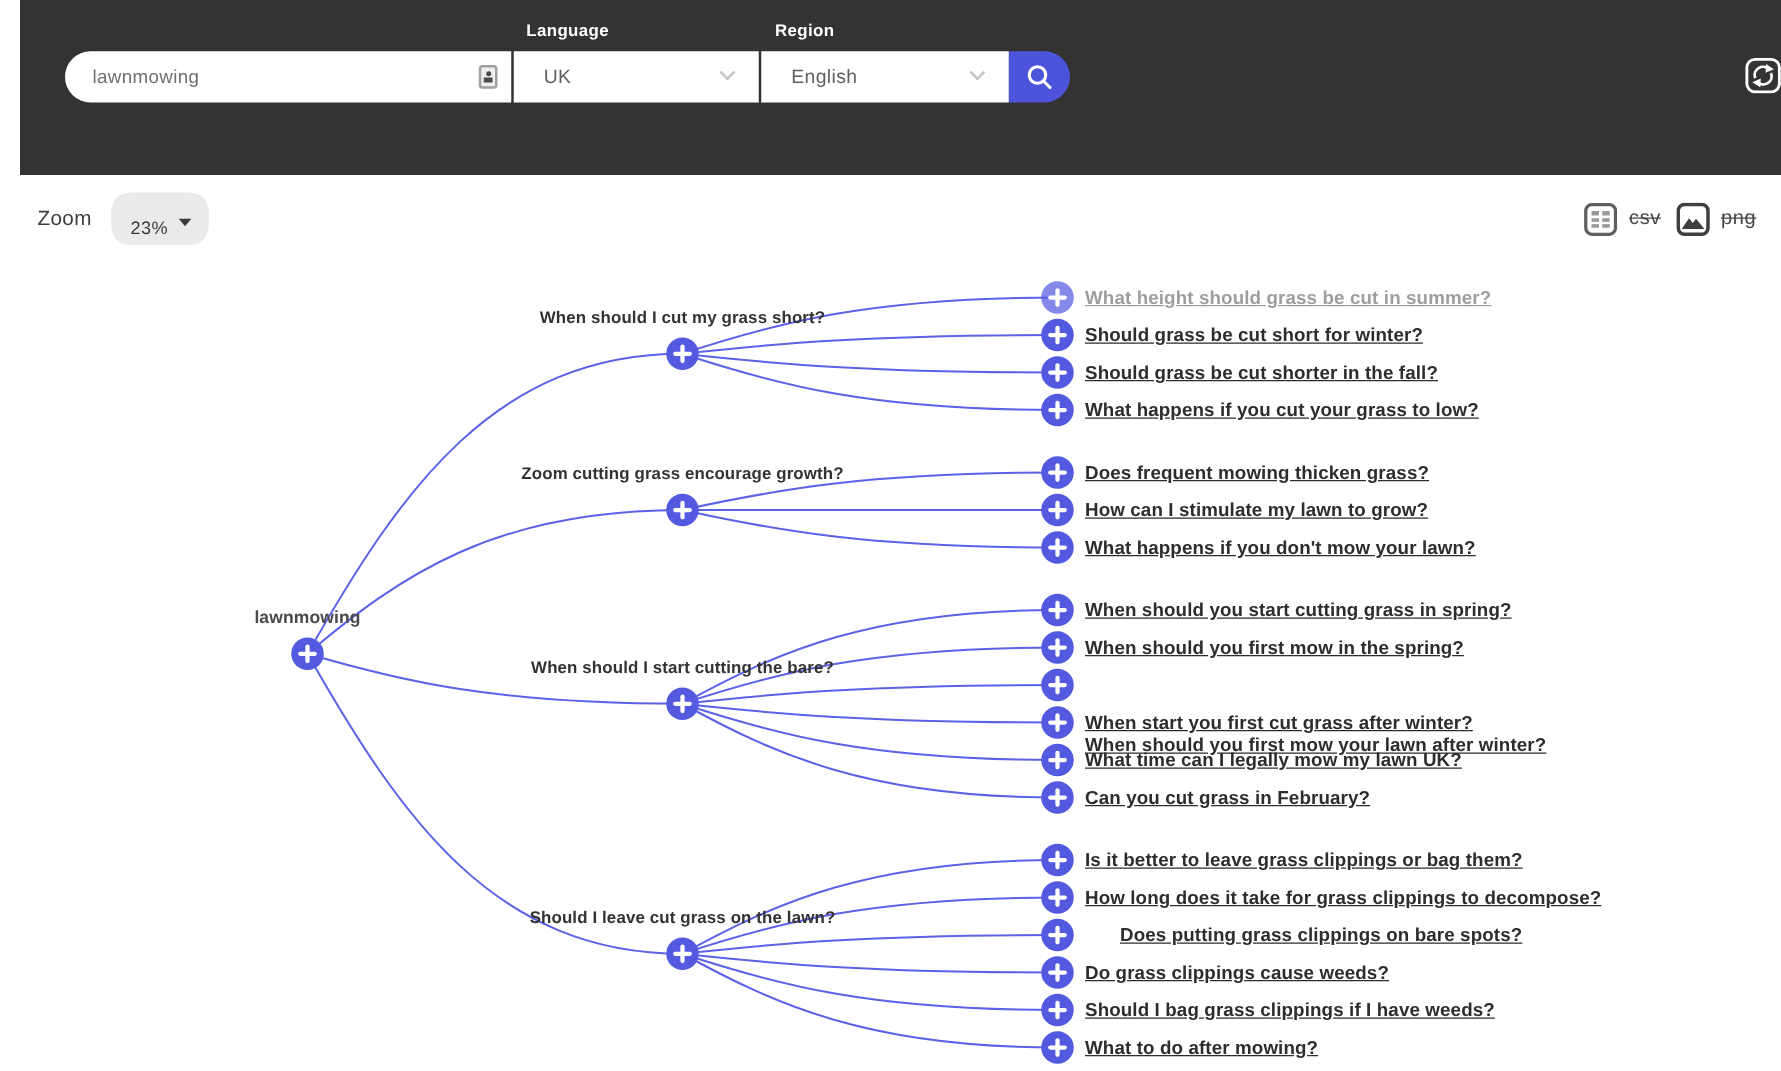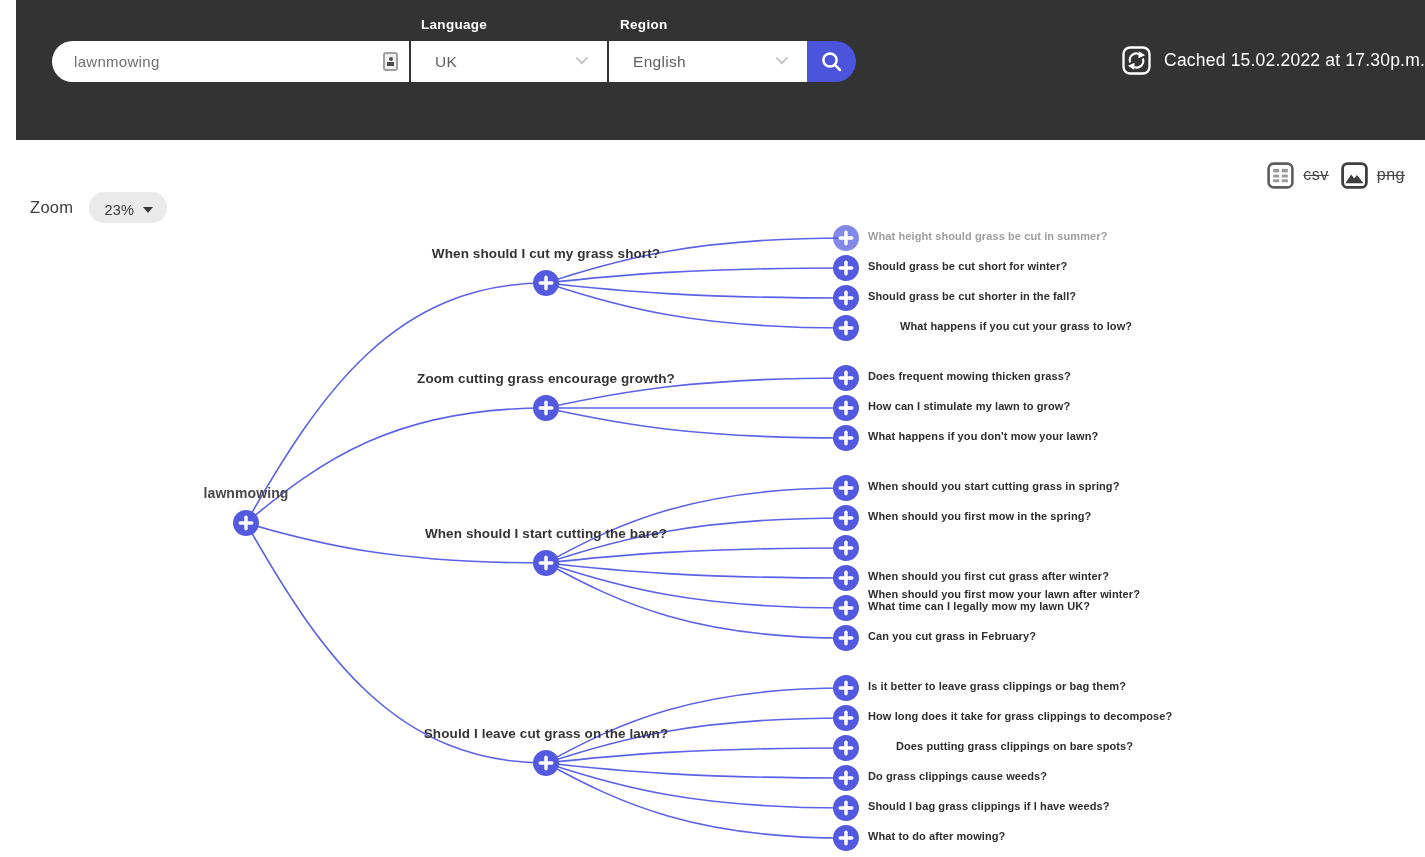--- a/index.html
+++ b/index.html
@@ -26,39 +26,39 @@
                    transform:rotate(45deg) translateY(-2px); }
   .sel-lang { width:198px; }
   .sel-region { width:196px; }
   .search-btn { width:49px; background:#4c54dc; border:none; border-radius:0 21px 21px 0;
                 display:flex; align-items:center; justify-content:center; cursor:pointer; }
   .cached { position:absolute; right:16px; top:46px; display:flex; align-items:center; gap:13px; }
   .cached-text { color:#ffffff; font-size:17.5px; font-weight:500; letter-spacing:.2px; }
 
   
   .toolbar { position:relative; width:100%; height:70px; background:#ffffff; z-index:5; }
-  .zoom-group { position:absolute; left:30px; top:0; height:70px; display:flex; align-items:center; gap:16px;margin-top:32px; }
+  .zoom-group { position:absolute; left:30px; top:0; height:70px; display:flex; align-items:center; gap:16px; }
   .zoom-label { font-size:16.5px; color:#3c3c3c; letter-spacing:.3px; }
-  .zoom-pill { display:flex; align-items:center; gap:9px; background:#eaeaea; border-radius:15px;
-               padding:10px 14px 5px 15px; cursor:pointer; }
+  .zoom-pill { display:flex; gap:9px; background:#eaeaea; border-radius:15px;
+               padding:21px 14px 5px 15px; cursor:pointer; }
   .zoom-pill .pct { font-size:14.5px; color:#3a3a3a; letter-spacing:.3px; }
   .zoom-pill .caret { width:0; height:0; border-left:5.5px solid transparent; border-right:5.5px solid transparent;
                       border-top:6.5px solid #3a3a3a; }
   .export-group { position:absolute; right:20px; top:0; height:70px; display:flex; align-items:center; }
   .export-btn { display:flex; align-items:center; gap:9px; cursor:pointer; }
   .export-btn + .export-btn { margin-left:12px; }
   .export-label { font-size:16px; color:#474747; text-decoration:line-through; letter-spacing:.5px; }
 
   
   .tree-layer { position:absolute; left:0; top:0; width:1425px; height:857px; z-index:1; }
   .tree-layer svg { position:absolute; left:0; top:0; }
   .tlabel { position:absolute; white-space:nowrap; font-weight:600; letter-spacing:.1px; }
   .root-label { font-size:14px; color:#4a4a4a; transform:translateX(-50%); }
   .branch-label { font-size:13.5px; color:#333333; transform:translateX(-50%); }
-  .leaf-label { font-size:11px; color:#2d2d2d; }
+  .leaf-label { font-size:15px; color:#2d2d2d;text-decoration:underline; }
   .leaf-label.muted { color:#9e9e9e; }
 </style>
 </head>
 <body>
 
 <div class="tree-layer" id="tree-layer">
   <svg id="tree-svg" width="1425" height="857" viewBox="0 0 1425 857">
       <path d="M 246 523 C 321 391, 396 283, 546 283" fill="none" stroke="#5b62e8" stroke-width="1.6"></path>
       <path d="M 546 283 C 621 258.25, 696 238, 846 238" fill="none" stroke="#5b62e8" stroke-width="1.6"></path>
       <path d="M 546 283 C 621 274.75, 696 268, 846 268" fill="none" stroke="#5b62e8" stroke-width="1.6"></path>
@@ -201,30 +201,30 @@
         <circle cx="846" cy="838" r="13" fill="#535ae0" opacity="1"></circle>
         <line x1="840.2" y1="838" x2="851.8" y2="838" stroke="#fff" stroke-width="3.4" stroke-linecap="round"></line>
         <line x1="846" y1="832.2" x2="846" y2="843.8" stroke="#fff" stroke-width="3.4" stroke-linecap="round"></line>
       </g>
     </svg>
 <div class="tlabel root-label" style="left: 246px; top: 485px;">lawnmowing</div>
     <div class="tlabel branch-label" style="left: 546px; top: 246px;">When should I cut my grass short?</div>
     <div class="tlabel leaf-label muted" style="left: 868px; top: 230px;">What height should grass be cut in summer?</div>
     <div class="tlabel leaf-label" style="left: 868px; top: 260px;">Should grass be cut short for winter?</div>
     <div class="tlabel leaf-label" style="left: 868px; top: 290px;">Should grass be cut shorter in the fall?</div>
-    <div class="tlabel leaf-label" style="left: 900px; top: 320px;">What happens if you cut your grass to low?</div>
+    <div class="tlabel leaf-label" style="left: 868px; top: 320px;">What happens if you cut your grass to low?</div>
     <div class="tlabel branch-label" style="left: 546px; top: 371px;">Zoom cutting grass encourage growth?</div>
     <div class="tlabel leaf-label" style="left: 868px; top: 370px;">Does frequent mowing thicken grass?</div>
     <div class="tlabel leaf-label" style="left: 868px; top: 400px;">How can I stimulate my lawn to grow?</div>
     <div class="tlabel leaf-label" style="left: 868px; top: 430px;">What happens if you don't mow your lawn?</div>
     <div class="tlabel branch-label" style="left: 546px; top: 526px;">When should I start cutting the bare?</div>
     <div class="tlabel leaf-label" style="left: 868px; top: 480px;">When should you start cutting grass in spring?</div>
     <div class="tlabel leaf-label" style="left: 868px; top: 510px;">When should you first mow in the spring?</div>
     <div class="tlabel leaf-label" style="left: 868px; top: 540px; margin-top: 48px;">When should you first mow your lawn after winter?</div>
-    <div class="tlabel leaf-label" style="left: 868px; top: 570px;">When should you first cut grass after winter?</div>
+    <div class="tlabel leaf-label" style="left: 868px; top: 570px;">When start you first cut grass after winter?</div>
     <div class="tlabel leaf-label" style="left: 868px; top: 600px;">What time can I legally mow my lawn UK?</div>
     <div class="tlabel leaf-label" style="left: 868px; top: 630px;">Can you cut grass in February?</div>
     <div class="tlabel branch-label" style="left: 546px; top: 726px;">Should I leave cut grass on the lawn?</div>
     <div class="tlabel leaf-label" style="left: 868px; top: 680px;">Is it better to leave grass clippings or bag them?</div>
     <div class="tlabel leaf-label" style="left: 868px; top: 710px;">How long does it take for grass clippings to decompose?</div>
     <div class="tlabel leaf-label" style="left: 868px; top: 740px; margin-left: 28px;">Does putting grass clippings on bare spots?</div>
     <div class="tlabel leaf-label" style="left: 868px; top: 770px;">Do grass clippings cause weeds?</div>
     <div class="tlabel leaf-label" style="left: 868px; top: 800px;">Should I bag grass clippings if I have weeds?</div>
     <div class="tlabel leaf-label" style="left: 868px; top: 830px;">What to do after mowing?</div>
   </div>
@@ -258,21 +258,20 @@
   </div>
 
   <div class="cached">
     <svg width="29" height="29" viewBox="0 0 29 29" style="cursor:pointer;">
       <rect x="1.5" y="1.5" width="26" height="26" rx="6.5" fill="none" stroke="#ffffff" stroke-width="2.3"></rect>
       <path d="M8.2 16.5 A 6.6 6.6 0 0 1 19.2 9.6" fill="none" stroke="#ffffff" stroke-width="2.2"></path>
       <polygon points="16.8,5.2 23.1,9.3 16.4,12.2" fill="#ffffff"></polygon>
       <path d="M20.8 12.5 A 6.6 6.6 0 0 1 9.8 19.4" fill="none" stroke="#ffffff" stroke-width="2.2"></path>
       <polygon points="12.2,23.8 5.9,19.7 12.6,16.8" fill="#ffffff"></polygon>
     </svg>
-    <span class="cached-text">Cached 15.02.2022 at 17.30p.m.</span>
   </div>
 </div>
 
 <div class="toolbar">
   <div class="zoom-group">
     <span class="zoom-label">Zoom</span>
     <span class="zoom-pill">
       <span class="pct">23%</span>
       <span class="caret"></span>
     </span>

